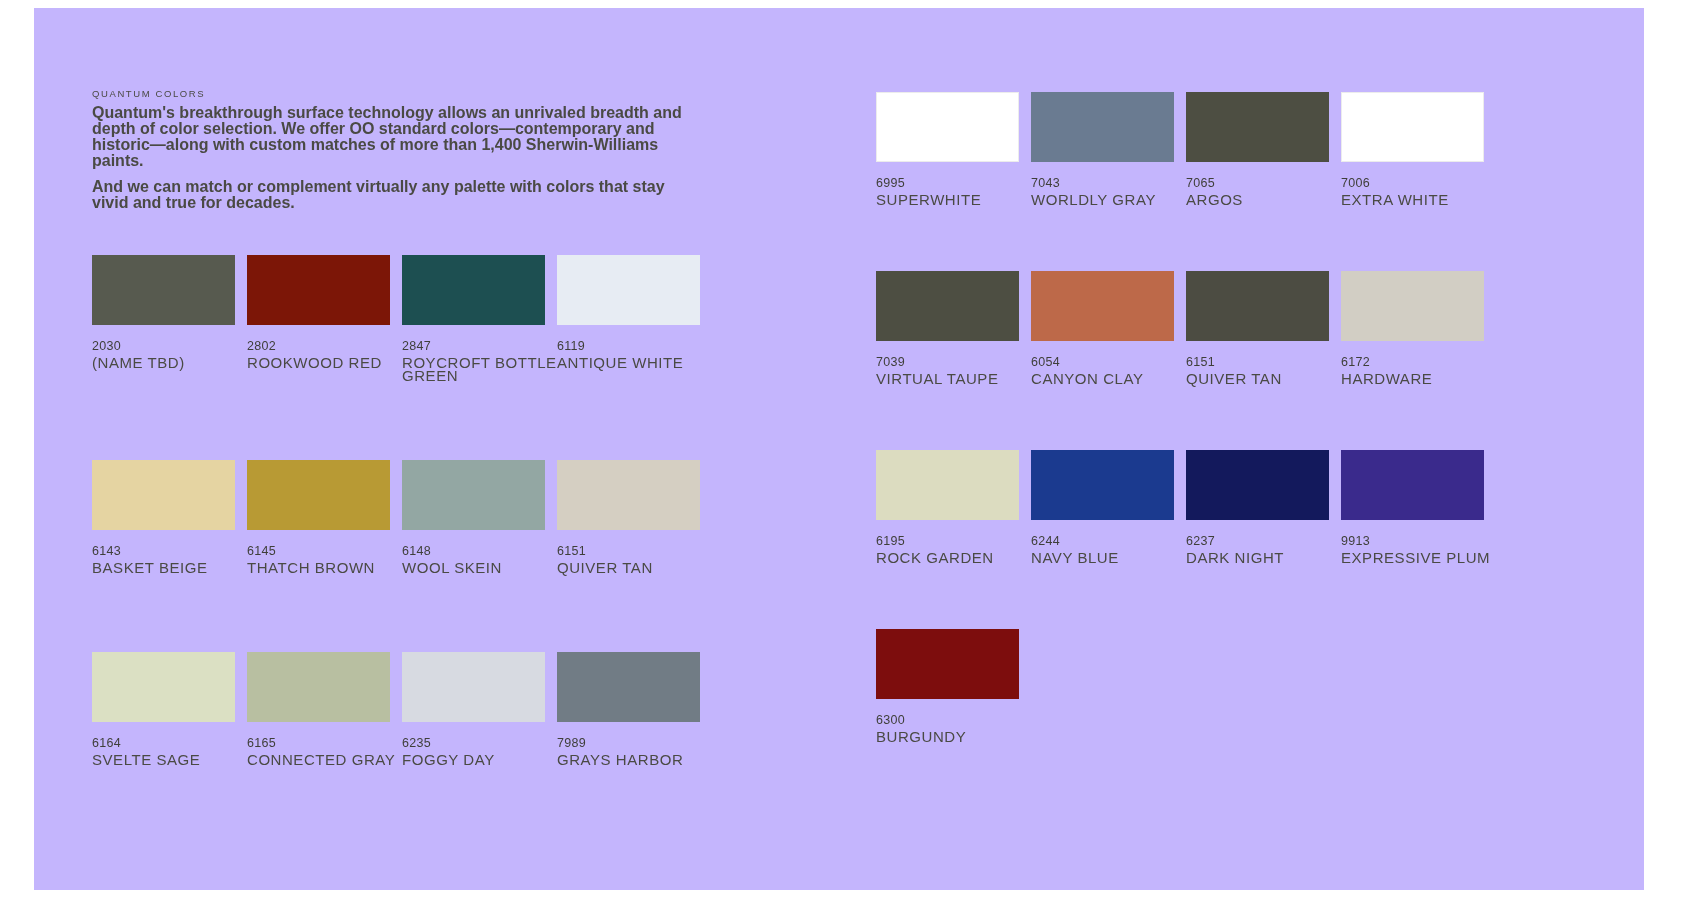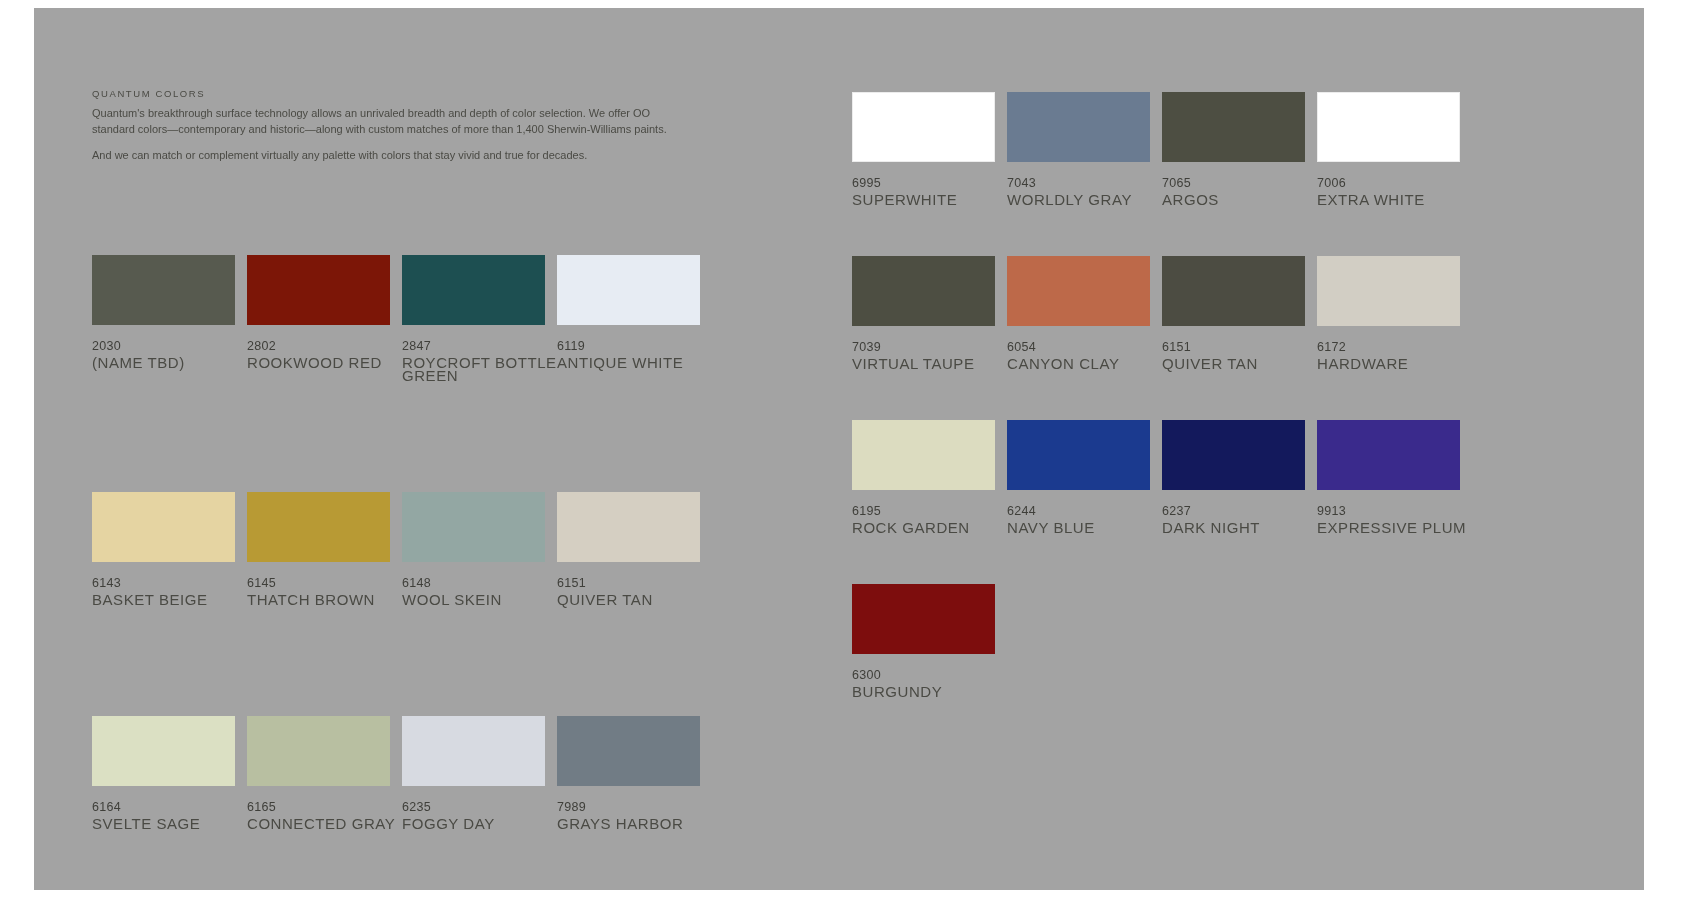--- a/index.html
+++ b/index.html
@@ -12,21 +12,21 @@
     overflow: hidden;
     background: #ffffff;
     font-family: "Liberation Sans", sans-serif;
   }
 
   
   .page {
     position: relative;
     width: 1692px;
     height: 900px;
-    background: #a3a3a3;
+    background: #c4b5fd;
     overflow: hidden;
   }
   .edge-left {
     position: absolute;
     left: 0; top: 0;
     width: 34px; height: 900px;
     background: #ffffff;
     z-index: 5;
   }
   .edge-right {
@@ -96,47 +96,47 @@
     z-index: 2;
   }
   .intro-heading {
     font-size: 9.5px;
     letter-spacing: 1.6px;
     color: #4a4a44;
     margin: 0 0 6px 0;
     font-weight: 400;
   }
   .intro-para {
-    font-size: 11px;
+    font-size: 16px;
     line-height: 16px;
     color: #4a4a44;
     margin: 0 0 10px 0;
-    font-weight: 400;
+    font-weight: 700;
   }
   .intro-para:last-child { margin-bottom: 16px; }
 
   
   .grid {
     position: absolute;
     display: grid;
     grid-template-columns: repeat(4, 155px);
     column-gap: 0px;
     z-index: 2;
   }
   .grid-left {
     left: 92px;
     top: 255px;
     grid-template-columns: repeat(4, 155px);
-    row-gap: 110px;
+    row-gap: 78px;
   }
   .grid-right {
-    left: 852px;
+    left: 876px;
     top: 92px;
     grid-template-columns: repeat(4, 155px);
-    row-gap: 50px;
+    row-gap: 65px;
   }
 
   .swatch-cell {
     width: 155px;
   }
   .chip {
     width: 143px;
     height: 70px;
     border: none;
   }

